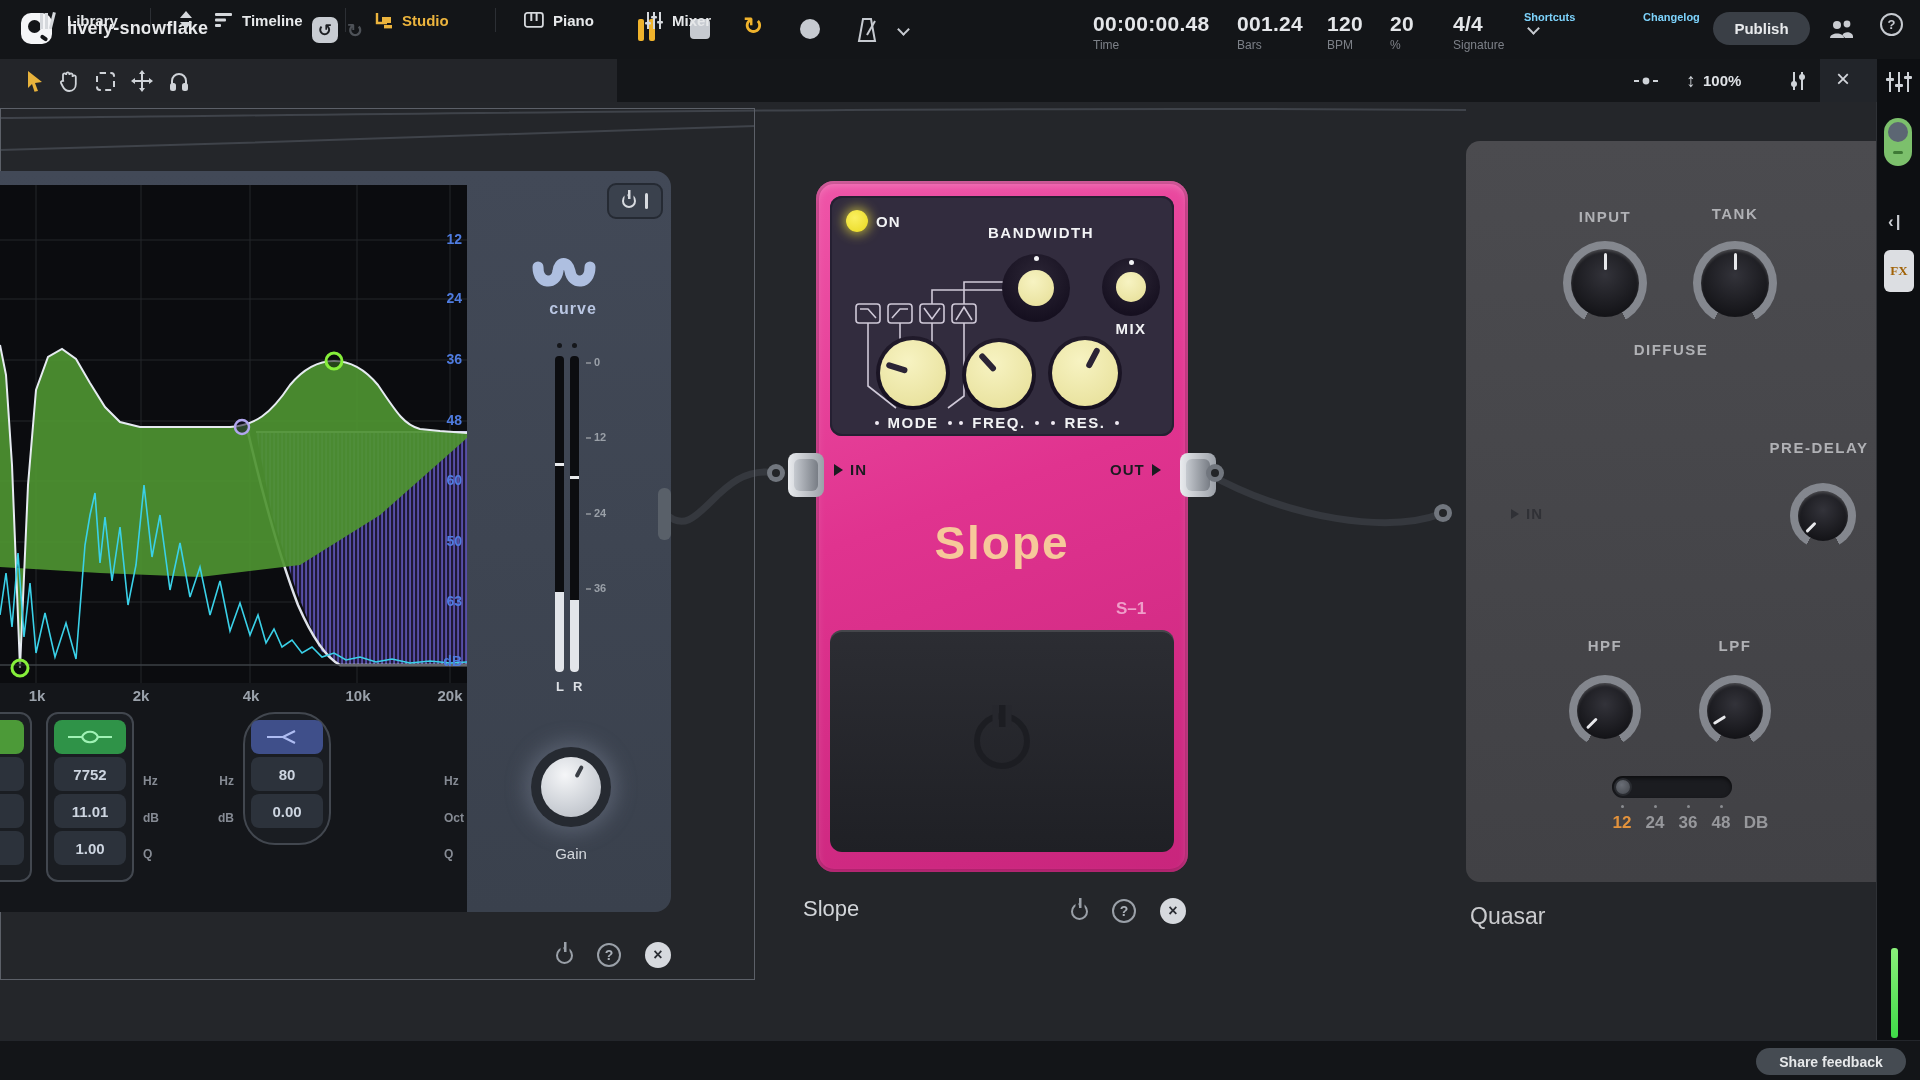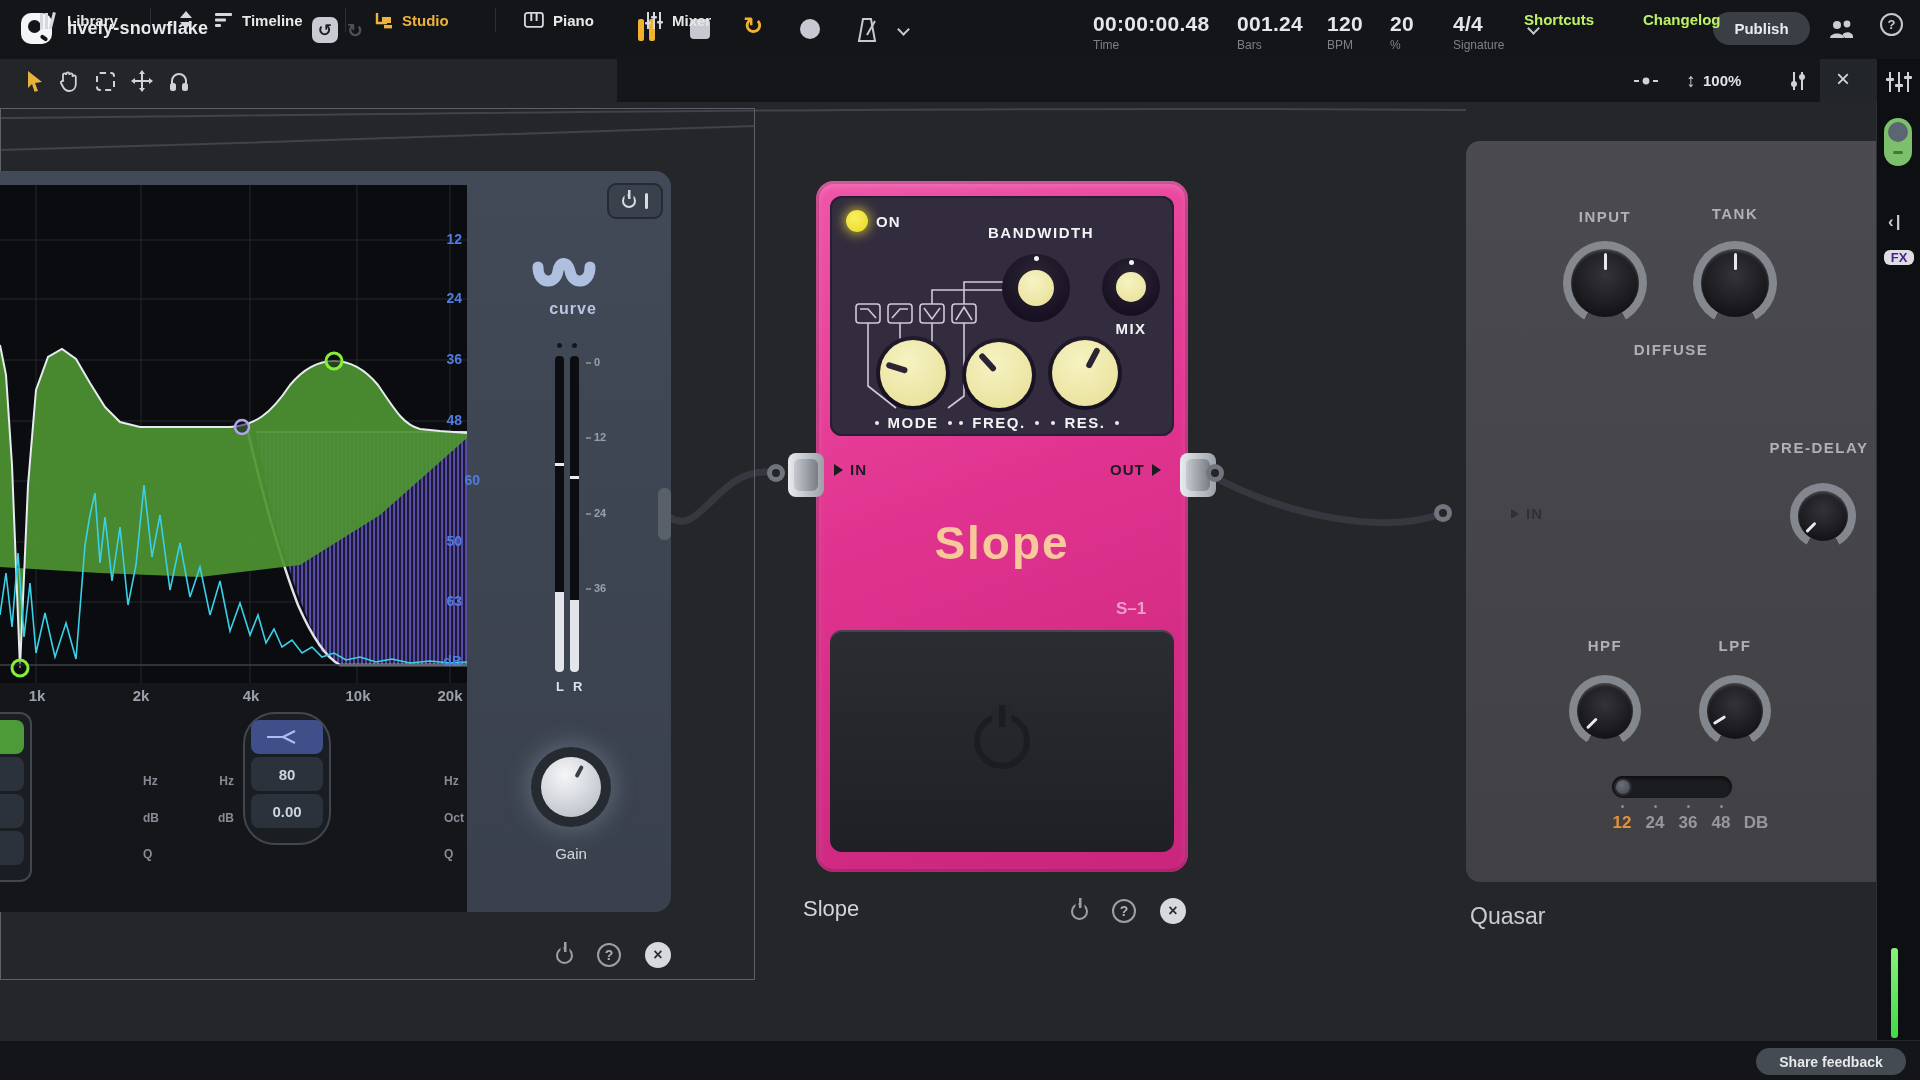--- a/index.html
+++ b/index.html
@@ -38,21 +38,21 @@
   .xbtn-bg{position:absolute;left:1820px;top:0;width:57px;height:43px;background:#22252a;}
   .xclose{position:absolute;left:1836px;top:6px;font-size:24px;color:#d2d5da;font-weight:400;}
 
   
   .rstrip{position:absolute;left:1877px;top:59px;width:43px;height:981px;background:#0d0f12;}
   .scrollline{position:absolute;left:1876px;top:102px;width:1px;height:938px;background:#2e3136;}
   .toggle{position:absolute;left:1884px;top:118px;width:28px;height:48px;border-radius:14px;background:#7cc06c;}
   .toggle .knob{position:absolute;left:4px;top:4px;width:20px;height:20px;border-radius:50%;background:#5c6673;}
   .toggle .dash{position:absolute;left:9px;top:33px;width:10px;height:3px;border-radius:2px;background:#3f7a36;}
   .collapse{position:absolute;left:1888px;top:212px;color:#c9ccd1;font-size:17px;font-weight:700;letter-spacing:2px;}
-  .fxbadge{position:absolute;left:1884px;top:250px;width:30px;height:15px;background:#dcdee2;border-radius:6px;color:#4c1d95;font-size:13px;font-weight:800;display:flex;align-items:center;justify-content:center;}
+  .fxbadge{position:absolute;left:1884px;top:250px;width:30px;height:42px;background:#dcdee2;border-radius:6px;color:#a16207;font-size:13px;font-weight:800;display:flex;align-items:center;justify-content:center;font-family:Liberation Serif, serif;}
   .greenmeter{position:absolute;left:1891px;top:948px;width:7px;height:90px;border-radius:3px;background:linear-gradient(180deg,#8af07a,#3fdb48);}
 
   
   .selrect{position:absolute;left:0;top:108px;width:755px;height:872px;border:1px solid #5c6068;}
   .conn-tab{position:absolute;left:658px;top:488px;width:13px;height:52px;border-radius:6px;background:#596069;}
   .node-ring{position:absolute;width:18px;height:18px;border-radius:50%;background:#71767e;}
   .node-ring::after{content:"";position:absolute;left:5px;top:5px;width:8px;height:8px;border-radius:50%;background:#232528;}
 
   
   .curve-panel{position:absolute;left:-30px;top:171px;width:701px;height:741px;border-radius:16px;background:linear-gradient(180deg,#424957,#3a414d);}
@@ -125,21 +125,21 @@
   .qdot{position:absolute;top:664px;width:3px;height:3px;border-radius:50%;background:#8a8c90;}
   .qscale{position:absolute;font-size:17px;font-weight:700;color:#97989c;transform:translateX(-50%);}
   .qscale.hot{color:#e2923c;}
   .quasar-title{position:absolute;left:1470px;top:903px;font-size:23px;color:#c9cacd;}
 
   
   .bottombar{position:absolute;left:0;top:1040px;width:1920px;height:40px;background:#131518;border-top:1px solid #23262b;}
   .btab{position:absolute;top:0;height:40px;display:flex;align-items:center;gap:9px;color:#e6e8ea;font-size:15px;font-weight:700;}
   .btab.active{color:#ecb43d;}
   .bdiv{position:absolute;top:8px;width:1px;height:24px;background:#2c2f34;}
-  .blink{position:absolute;top:11px;font-size:15px;font-weight:700;color:#bef264;}
+  .blink{position:absolute;top:11px;font-size:11px;font-weight:700;color:#7dd3fc;}
   .fbpill{position:absolute;left:1756px;top:1048px;width:150px;height:27px;border-radius:14px;background:#454b52;color:#e6e8ea;font-size:14px;font-weight:700;display:flex;align-items:center;justify-content:center;}
 </style>
 </head>
 <body>
 
 <div class="screen">
 
   <div class="topbar">
     <div class="logo"></div>
     <div class="proj-title">lively-snowflake</div>
@@ -287,40 +287,50 @@
       <polyline points="0,430 6,388 12,442 18,368 24,452 30,398 36,468 45,428 55,472 66,438 76,474 85,360 90,330 95,308 100,378 105,332 112,396 120,342 128,420 136,380 144,300 152,372 160,330 170,405 180,358 190,412 200,382 210,430 220,396 230,446 240,418 250,450 258,430 266,458 274,444 282,462 292,455 302,468 312,462 322,472 334,468 346,475 360,472 376,477 392,474 410,478 430,476 450,478 467,477" stroke="#3ad1e8" stroke-width="1.6" fill="none"></polyline>
       <line x1="0" y1="480" x2="467" y2="480" stroke="#3c4046" stroke-width="1.5"></line>
       <circle cx="20" cy="483" r="8" fill="rgba(10,14,10,.55)" stroke="#86ef3a" stroke-width="3"></circle>
       <circle cx="334" cy="176" r="8" fill="rgba(10,14,10,.55)" stroke="#86ef3a" stroke-width="3"></circle>
       <circle cx="242" cy="242" r="7" fill="rgba(22,18,44,.55)" stroke="#b1a6ee" stroke-width="2.5"></circle>
     </svg>
     <div class="dbtick" style="left:422px;top:46px;">12</div>
     <div class="dbtick" style="left:422px;top:105px;">24</div>
     <div class="dbtick" style="left:422px;top:166px;">36</div>
     <div class="dbtick" style="left:422px;top:227px;">48</div>
-    <div class="dbtick" style="left:440px;top:287px;">60</div>
+    <div class="dbtick" style="left:422px;top:287px;">60</div>
     <div class="dbtick" style="left:422px;top:348px;">50</div>
     <div class="dbtick" style="left:422px;top:408px;">63</div>
     <div class="dbtick" style="left:422px;top:468px;">dB</div>
   </div>
 
   <div class="eq-param-area"></div>
   <div class="ftick" style="left:37px;">1k</div>
   <div class="ftick" style="left:141px;">2k</div>
   <div class="ftick" style="left:251px;">4k</div>
   <div class="ftick" style="left:358px;">10k</div>
   <div class="ftick" style="left:450px;">20k</div>
 
   <div class="pbox" style="left:-44px;top:712px;width:76px;height:170px;">
     <div class="picon" style="background:#4c9a38;"></div>
     <div class="ptile"></div>
     <div class="ptile">0</div>
     <div class="ptile"></div>
   </div>
 
+  <div class="pbox" style="left:46px;top:712px;width:88px;height:170px;">
+    <div class="picon" style="background:#2f9348;">
+      <svg width="52" height="20" viewBox="0 0 52 20" fill="none" stroke="#9ff2b4" stroke-width="2.2">
+          <path d="M4 10 H18 M34 10 H48 M18 10 C21 3 31 3 34 10 C31 17 21 17 18 10 Z"></path>
+        </svg>
+    </div>
+    <div class="ptile">7752</div>
+    <div class="ptile">11.01</div>
+    <div class="ptile">1.00</div>
+  </div>
   <div class="unit" style="left:143px;top:774px;">Hz</div>
   <div class="unit" style="left:143px;top:811px;">dB</div>
   <div class="unit" style="left:143px;top:847px;">Q</div>
 
   <div class="unit" style="left:208px;top:774px;width:26px;text-align:right;">Hz</div>
   <div class="unit" style="left:208px;top:811px;width:26px;text-align:right;">dB</div>
   <div class="pbox" style="left:243px;top:712px;width:88px;height:133px;border-radius:32px;">
     <div class="picon" style="background:#3f4f8a;">
       <svg width="52" height="20" viewBox="0 0 52 20" fill="none" stroke="#aebcf2" stroke-width="2.2">
           <path d="M6 10 H22 M22 10 L34 4 M22 10 L34 16"></path>

